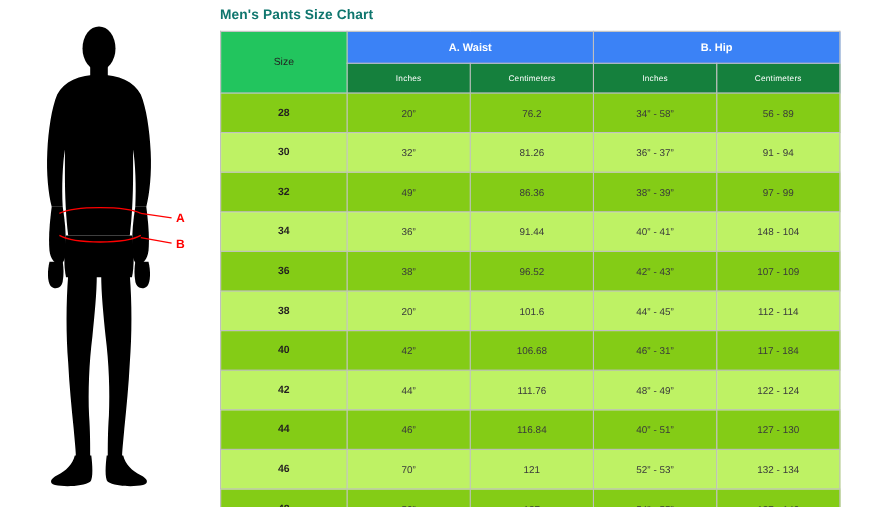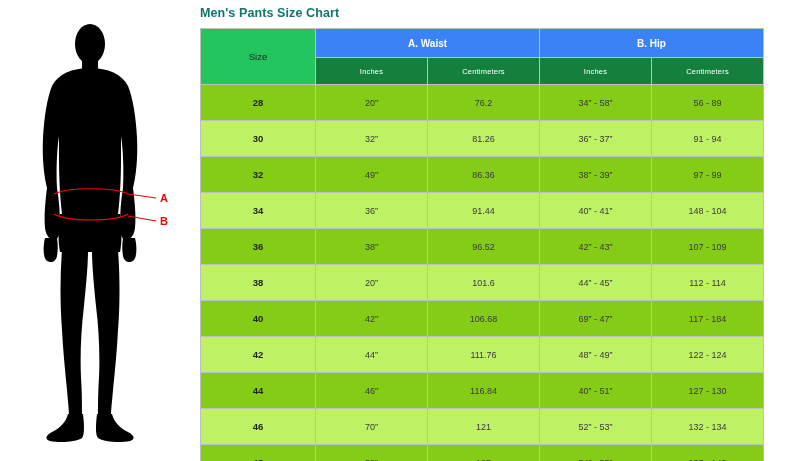--- a/index.html
+++ b/index.html
@@ -243,21 +243,21 @@
           <td class="cell-size">38</td>
           <td class="cell-val">20”</td>
           <td class="cell-val">101.6</td>
           <td class="cell-val">44” - 45”</td>
           <td class="cell-val">112 - 114</td>
         </tr>
         <tr class="row-odd">
           <td class="cell-size">40</td>
           <td class="cell-val">42”</td>
           <td class="cell-val">106.68</td>
-          <td class="cell-val">69” - 47”</td>
+          <td class="cell-val">46” - 31”</td>
           <td class="cell-val">117 - 184</td>
         </tr>
         <tr class="row-even">
           <td class="cell-size">42</td>
           <td class="cell-val">44”</td>
           <td class="cell-val">111.76</td>
           <td class="cell-val">48” - 49”</td>
           <td class="cell-val">122 - 124</td>
         </tr>
         <tr class="row-odd">

